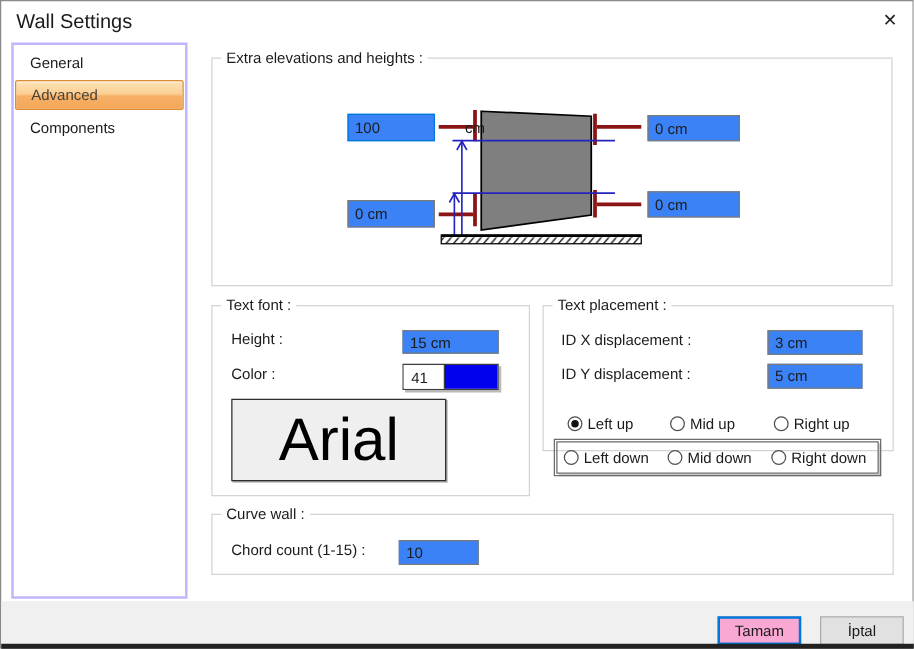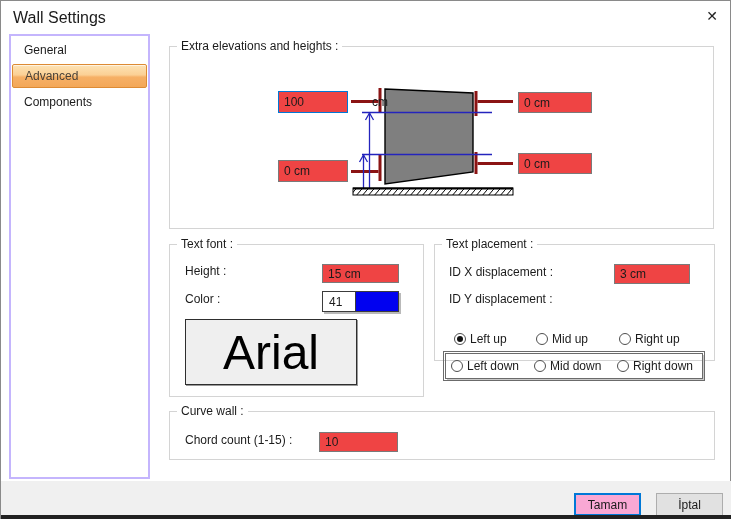--- a/index.html
+++ b/index.html
@@ -19,21 +19,21 @@
   .side-item{position:relative;height:26px;display:flex;align-items:center;padding-left:12px;margin:1px 1px 0 1px;}
   .side-item.selected{
     height:22px;border:1px solid #dd8b34;border-radius:2px;
     background:linear-gradient(to bottom,#fde3b5 0%,#fbd095 45%,#f6b066 55%,#f3a758 100%);
     color:#4a4238;box-shadow:inset 0 1px 0 rgba(255,255,255,.6);
   }
   
   .groupbox{position:absolute;border:1px solid #d4d4d4;box-sizing:border-box;}
   .grouplabel{position:absolute;top:-8px;left:7px;background:#fff;padding:0 4px;white-space:nowrap;}
   
-  .tbox{position:absolute;background:#ef4444;border:1px solid #7a7a7a;box-sizing:border-box;
+  .tbox{position:absolute;background:#3b82f6;border:1px solid #7a7a7a;box-sizing:border-box;
     display:flex;align-items:center;padding-left:5px;font-size:12px;white-space:pre;gap:34px;}
   .tbox.focused{border:1px solid #0078d7;}
   .caret{display:inline-block;width:1px;height:14px;background:#000;}
   
   .lbl{position:absolute;white-space:nowrap;}
   
   #color-ctl{left:152px;top:46px;width:77px;height:21px;border:1px solid #3c3c3c;box-sizing:border-box;
     display:flex;box-shadow:2px 2px 0 #b9b9b9;}
   #color-num{width:33px;background:#fff;border-right:1px solid #3c3c3c;display:flex;align-items:center;padding-left:6px;box-sizing:border-box;}
   #color-swatch{flex:1;}
@@ -132,20 +132,21 @@
       <div id="color-swatch" style="background-color: rgb(1, 1, 240);"></div>
     </div>
     <div class="abs" id="font-preview">Arial</div>
   </div>
 
   <div class="groupbox" style="left:433px;top:243px;width:281px;height:117px;">
     <span class="grouplabel">Text placement :</span>
     <span class="lbl" style="left:14px;top:20px;">ID X displacement :</span>
     <div class="tbox" style="left:179px;top:19px;width:76px;height:20px;">3 cm</div>
     <span class="lbl" style="left:14px;top:47px;">ID Y displacement :</span>
+    <div class="tbox" style="left:179px;top:46px;width:76px;height:20px;">5 cm</div>
 
     <div class="radio selected" style="left:19px;top:87px;">
       <span class="rb"></span>
       <span>Left up</span>
     </div>
     <div class="radio" style="left:101px;top:87px;">
       <span class="rb"></span>
       <span>Mid up</span>
     </div>
     <div class="radio" style="left:184px;top:87px;">
@@ -165,21 +166,21 @@
       <div class="radio" style="left:171px;top:5px;">
         <span class="rb"></span>
         <span>Right down</span>
       </div>
     </div>
   </div>
 
   <div class="groupbox" style="left:168px;top:410px;width:546px;height:49px;">
     <span class="grouplabel">Curve wall :</span>
     <span class="lbl" style="left:15px;top:21px;">Chord count (1-15) :</span>
-    <div class="tbox" style="left:149px;top:20px;width:79px;height:20px;">10</div>
+    <div class="tbox" style="left:149px;top:20px;width:64px;height:20px;">10</div>
   </div>
 
   <div class="abs" id="footer"></div>
   <div class="btn" id="ok-btn">Tamam</div>
   <div class="btn" id="cancel-btn">İptal</div>
 
   <div class="abs" id="bottom-strip"></div>
 </div>
 
 </body></html>

